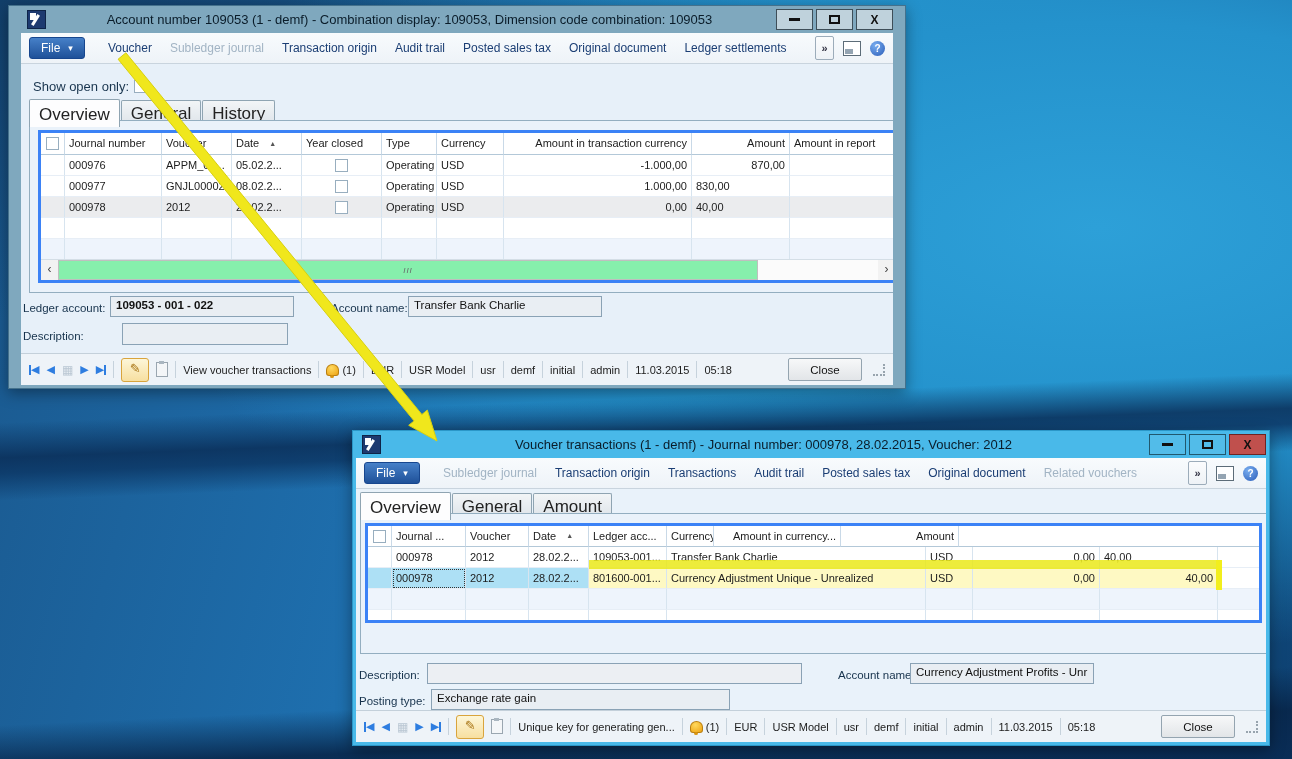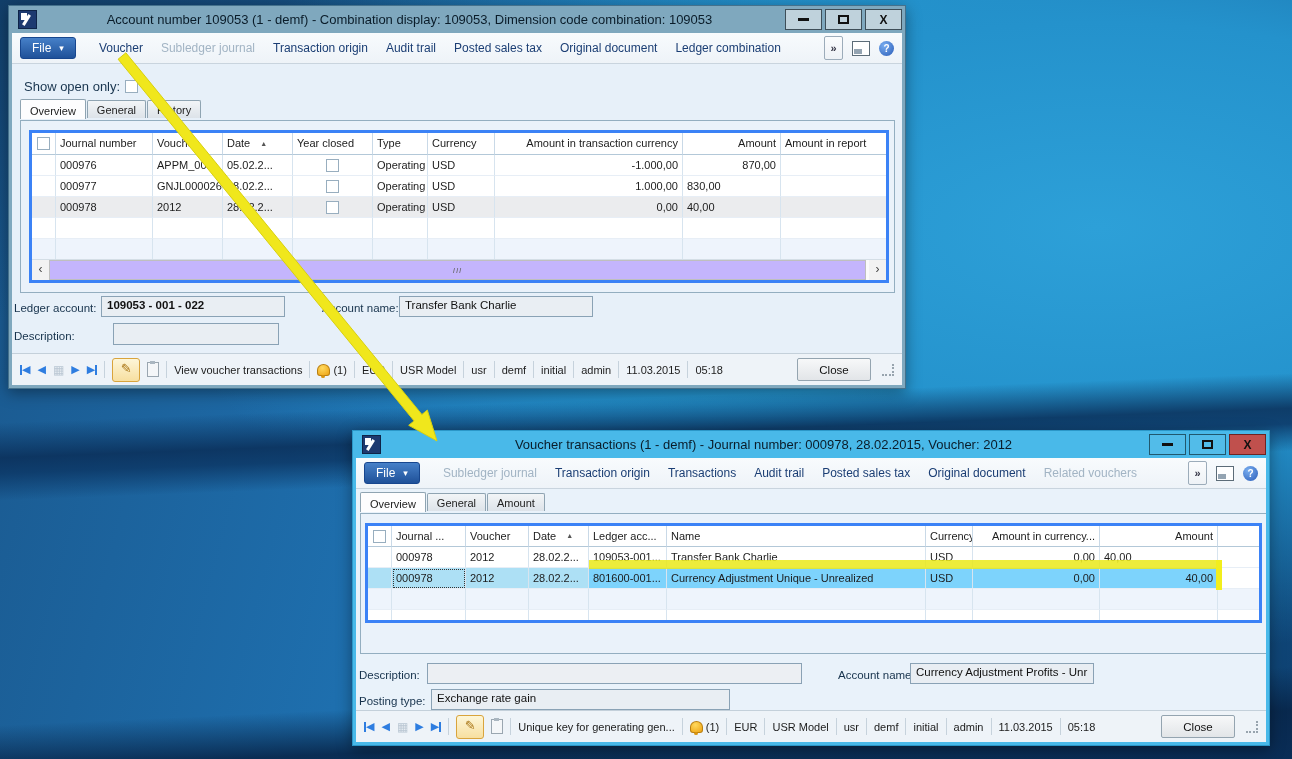--- a/index.html
+++ b/index.html
@@ -9,21 +9,21 @@
       radial-gradient(120% 90% at 85% 30%, #2da0d8 0%, #2492cc 30%, rgba(36,146,204,0) 62%),
       radial-gradient(150% 100% at 0% 0%, #123f6a 0%, rgba(18,63,106,0) 42%),
       linear-gradient(105deg, #1a578c 0%, #1e6fae 35%, #2090c9 60%, #186098 85%, #0d3f6f 100%);}
   .swoosh1{position:absolute;left:-40px;right:-40px;top:398px;height:78px;transform:rotate(-2.2deg);
     background:linear-gradient(180deg, rgba(9,40,78,0) 0%, rgba(10,46,88,.85) 45%, rgba(13,58,105,.9) 65%, rgba(16,70,120,0) 100%);}
   .swoosh2{position:absolute;left:-40px;right:-40px;top:696px;height:110px;transform:rotate(-2.6deg);
     background:linear-gradient(180deg, rgba(8,36,70,0) 0%, rgba(8,38,74,.9) 40%, #0a2f5a 100%);}
 
   
   .win{position:absolute;box-sizing:border-box;box-shadow:0 4px 14px rgba(0,0,0,.38);}
-  .w1{left:8px;top:5px;width:898px;height:384px;background:#7fa8be;border:1px solid #44718c;padding:0 3px 3px;}
+  .w1{left:8px;top:5px;width:898px;height:384px;background:#7fa8be;border:1px solid #44718c;padding:0 12px 3px;}
   .w2{left:352px;top:430px;width:918px;height:316px;background:#49b9e9;border:1px solid #2b97c8;padding:0 3px 3px;}
   .titlebar{height:27px;display:flex;align-items:center;}
   .title{flex:1;text-align:center;font-size:13px;color:#0a1c29;white-space:nowrap;overflow:hidden;}
   .axicon{width:17px;height:17px;margin-left:6px;background:#1d3a70;border:1px solid #0e2448;position:relative;flex:0 0 auto;}
   .axicon::before{content:"";position:absolute;left:2px;top:2px;width:6px;height:7px;background:#fff;}
   .axicon::after{content:"";position:absolute;left:6px;top:3px;width:3px;height:12px;background:#fff;transform:rotate(32deg);}
   .ctl{width:37px;height:21px;border:1px solid #3e4e58;display:flex;align-items:center;justify-content:center;margin-left:3px;font-size:12px;font-weight:bold;color:#111;box-sizing:border-box;cursor:default;}
   .w1 .ctl{background:#bfd2dc;}
   .w2 .ctl{background:#52bce9;border-color:#21586e;}
   .w2 .ctl.close{background:#c0504d;border-color:#6e2422;}
@@ -43,50 +43,50 @@
   .ovf{min-width:17px;height:22px;border:1px solid #9cacba;background:linear-gradient(#fbfcfd,#eef2f6);border-radius:2px;color:#334;font-size:11px;font-weight:bold;text-align:center;line-height:22px;}
   .pane{width:16px;height:13px;border:1px solid #5c6c78;background:#fff;position:relative;}
   .pane::after{content:"";position:absolute;left:1px;bottom:1px;width:8px;height:5px;background:#94a4b2;}
   .helpi{width:15px;height:15px;border-radius:50%;background:radial-gradient(circle at 35% 30%,#79aef0,#2a5cb8);color:#fff;font-size:10px;font-weight:bold;text-align:center;line-height:15px;}
 
   
   .bodyarea{position:absolute;left:0;right:0;top:30px;bottom:0;}
   .showopen{position:absolute;left:12px;top:16px;font-size:13px;color:#18344e;display:flex;align-items:center;gap:5px;}
   .cb{width:13px;height:13px;border:1px solid #98aebf;background:#fff;display:inline-block;box-sizing:border-box;}
   .tabs{position:absolute;display:flex;align-items:flex-end;}
-  .tab{border:1px solid #8fa4b2;border-bottom:none;background:linear-gradient(#f2f5f7,#dde3e9);padding:3px 9px 2px;font-size:11px;color:#222;border-radius:2px 2px 0 0;margin-right:1px;position:relative;}
+  .tab{border:1px solid #8fa4b2;border-bottom:none;background:linear-gradient(#f2f5f7,#dde3e9);padding:3px 9px 2px;font-size:17px;color:#222;border-radius:2px 2px 0 0;margin-right:1px;position:relative;}
   .tab.active{background:#fdfdfe;padding-top:5px;z-index:3;margin-bottom:-1px;}
   .tabpage{position:absolute;border:1px solid #93aec0;background:#eaf2fa;z-index:2;}
 
   
   .grid{position:absolute;background:#fff;border:3px solid #3b82f6;box-sizing:border-box;overflow:hidden;}
   .grow{display:flex;height:21px;line-height:20px;}
   .gh{height:22px;line-height:21px;}
   .gc{box-sizing:border-box;border-right:1px solid #d7e4ef;border-bottom:1px solid #e7eef6;padding:0 4px;font-size:11px;color:#1c1c1c;white-space:nowrap;overflow:hidden;flex:0 0 auto;display:flex;align-items:center;}
   .gh .gc{border-right:1px solid #c9d9e7;border-bottom:1px solid #b3c8d8;}
   .gc.ar{justify-content:flex-end;}
   .gc.cbc{justify-content:center;}
   .sorti{font-size:7px;color:#555;margin-left:10px;}
   .fillc{flex:1 1 auto;border-bottom:1px solid #e7eef6;}
   .stripe{background:#eef4fc;}
   .rowgray{background:#ebecee;}
   
   .a0{width:24px}.a1{width:97px}.a2{width:70px}.a3{width:70px}.a4{width:80px}.a5{width:55px}.a6{width:67px}.a7{width:188px}.a8{width:98px}.a9{width:111px}
   
   .b0{width:24px}.b1{width:74px}.b2{width:63px}.b3{width:60px}.b4{width:78px}.b5{width:259px}.b6{width:47px}.b7{width:127px}.b8{width:118px}
   .selblue{background:#ade0f5;}
-  .hl{background:#7dd3fc;}
+  .hl{background:#fef9c3;}
   .focusdot{outline:1px dotted #333;outline-offset:-2px;}
   .hlstrip{position:absolute;background:rgba(234,233,25,.85);pointer-events:none;z-index:4;}
   .hlnub{position:absolute;background:#f2ee1d;pointer-events:none;z-index:4;}
 
   
   .hscroll{position:absolute;left:0;right:0;bottom:0;height:20px;background:#f2f2f2;border-top:1px solid #d4dee6;display:flex;align-items:stretch;}
   .scr-btn{width:17px;text-align:center;font-size:12px;line-height:19px;color:#444;background:#f2f2f2;flex:0 0 auto;}
-  .scr-thumb{width:817px;background:#c4b5fd;border:1px solid #bfbfbf;box-sizing:border-box;display:flex;align-items:center;justify-content:center;flex:0 0 auto;font-style:italic;}
+  .scr-thumb{width:700px;background:#86efac;border:1px solid #bfbfbf;box-sizing:border-box;display:flex;align-items:center;justify-content:center;flex:0 0 auto;font-style:italic;}
   .gripIII{font-size:8px;letter-spacing:1px;color:#666;}
   .scr-track{flex:1 1 auto;background:#fbfbfb;}
 
   
   .frow{position:absolute;height:22px;display:flex;align-items:center;font-size:11.5px;color:#16324c;}
   .fbox{position:absolute;box-sizing:border-box;border:1px solid #8aa2b5;background:#e9eef3;font-size:11.5px;color:#111;padding:2px 5px;white-space:nowrap;overflow:hidden;}
 
   
   .sb{position:absolute;left:0;right:0;bottom:0;height:31px;background:#eef3f8;border-top:1px solid #c4d0da;display:flex;align-items:center;padding:0 8px;gap:7px;font-size:11px;color:#1c1c1c;}
   .sep{width:1px;height:17px;background:#c6d2dc;flex:0 0 auto;}
@@ -131,21 +131,21 @@
         <div class="filebtn">
           <span>File</span>
           <span class="caret">▾</span>
         </div>
         <span class="mitem">Voucher</span>
         <span class="mitem dis">Subledger journal</span>
         <span class="mitem">Transaction origin</span>
         <span class="mitem">Audit trail</span>
         <span class="mitem">Posted sales tax</span>
         <span class="mitem">Original document</span>
-        <span class="mitem">Ledger combination</span>
+        <span class="mitem">Ledger settlements</span>
         <div class="mright">
           <span class="ovf">»</span>
           <span class="pane"></span>
           <span class="helpi">?</span>
         </div>
       </div>
       <div class="bodyarea">
         <div class="showopen">
           <span>Show open only:</span>
           <span class="cb"></span>
@@ -361,21 +361,20 @@
               <div class="gc b0 cbc">
                   <span class="cb"></span>
                 </div>
               <div class="gc b1">Journal ...</div>
               <div class="gc b2">Voucher</div>
               <div class="gc b3">
                   <span>Date</span>
                   <span class="sorti">▲</span>
                 </div>
               <div class="gc b4">Ledger acc...</div>
-              <div class="gc b5">Name</div>
               <div class="gc b6">Currency</div>
               <div class="gc b7 ar">Amount in currency...</div>
               <div class="gc b8 ar">Amount</div>
               <div class="fillc" style="border-bottom:1px solid #b3c8d8;"></div>
             </div>
             <div style="height:100px;overflow:hidden;position:relative;">
               <div class="grow">
                 <div class="gc b0"></div>
                 <div class="gc b1">000978</div>
                 <div class="gc b2">2012</div>

